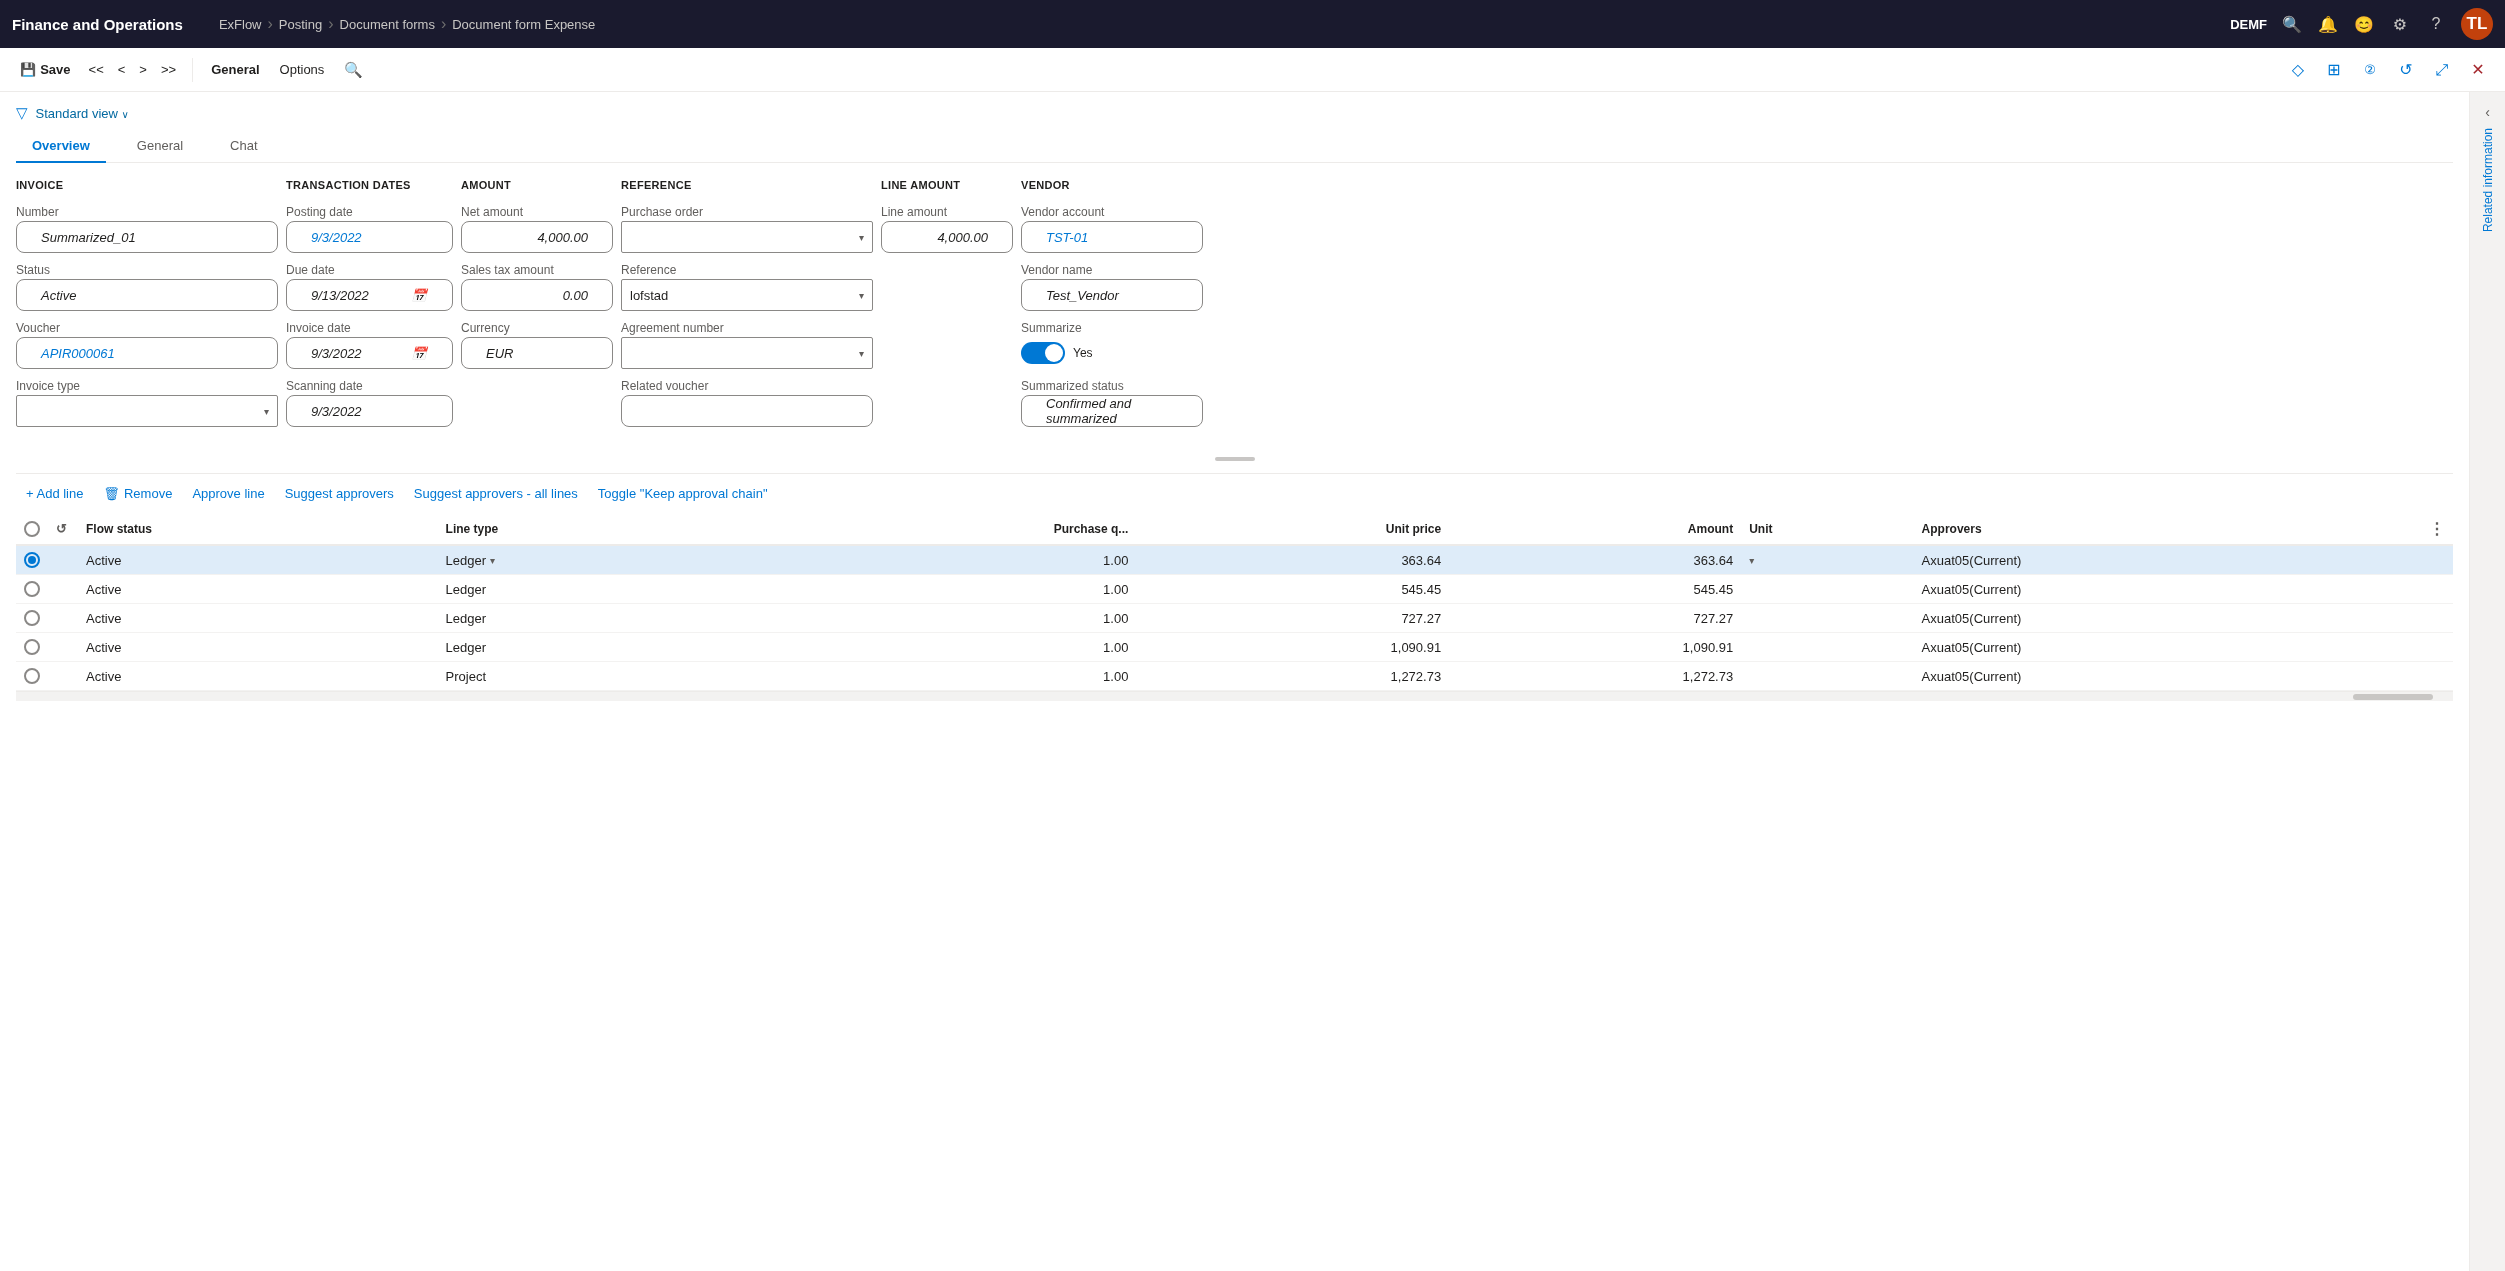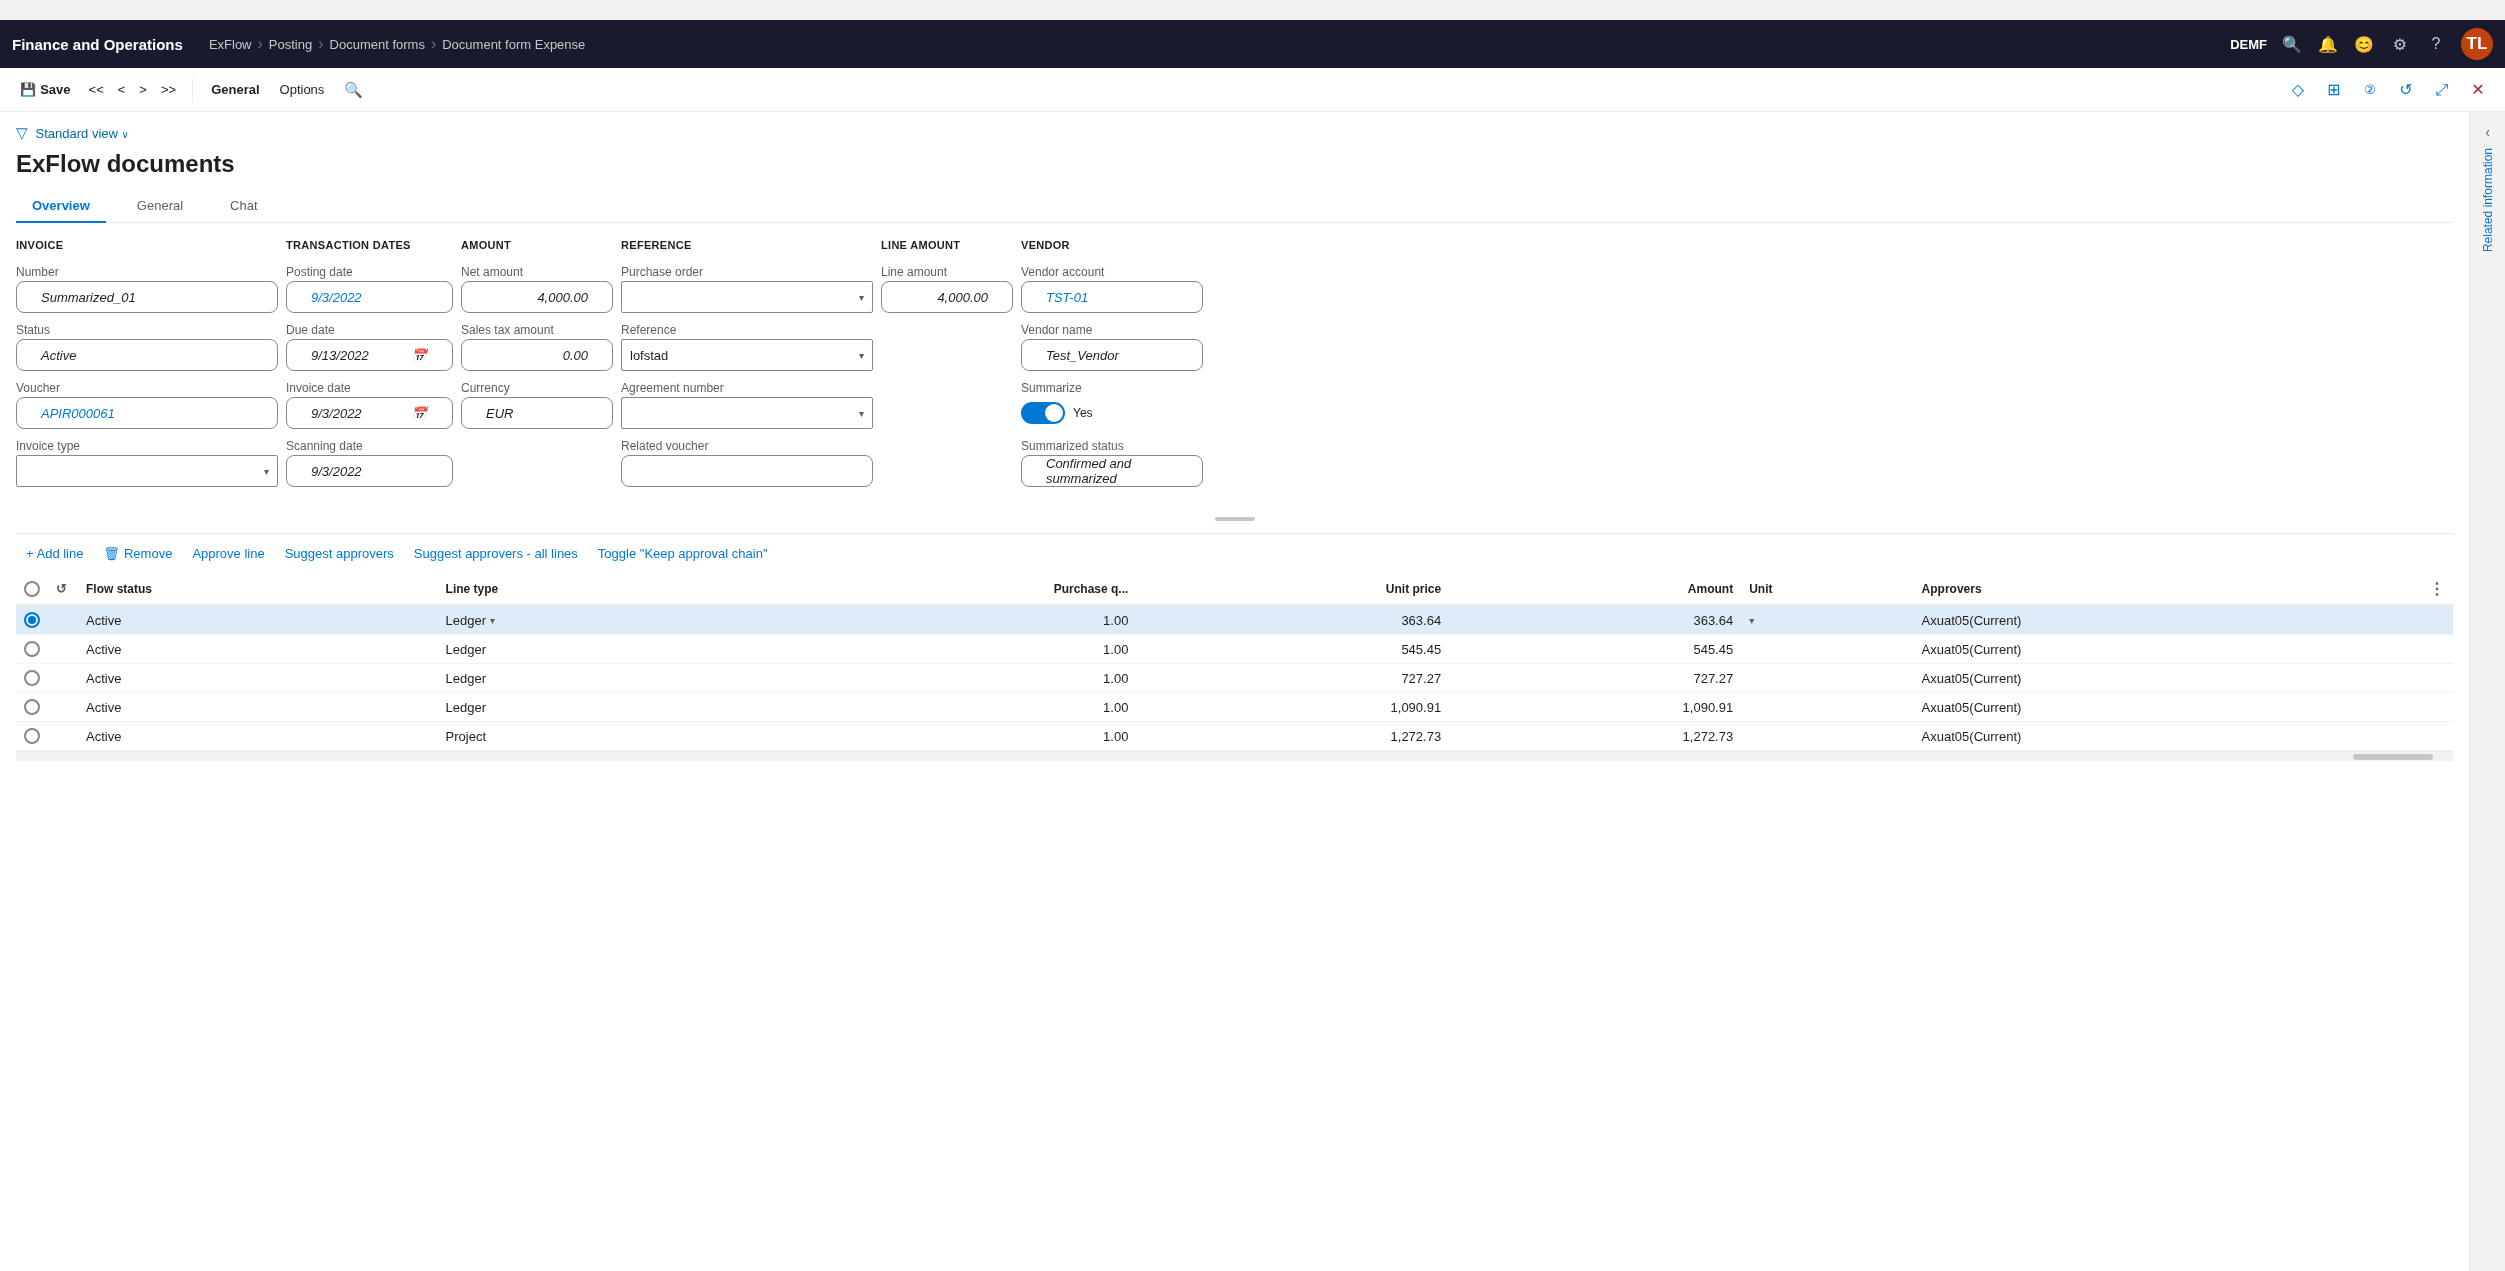--- a/index.html
+++ b/index.html
@@ -6,22 +6,21 @@
     body { background: #f3f2f1; font-size: 13px; color: #201f1e; overflow: hidden; }
 
     
     .top-nav {
       background: #1a1a2e;
       color: #fff;
       display: flex;
       align-items: center;
       height: 48px;
       padding: 0 12px;
-      gap: 10px;
-      margin-top: 20px;
+      gap: 20px;
     }
     .top-nav .app-title {
       font-size: 15px;
       font-weight: 600;
       color: #fff;
       margin-right: 16px;
       white-space: nowrap;
     }
     .breadcrumb {
       display: flex;
@@ -401,21 +400,20 @@
   <div class="left-panel">
 
     <div class="filter-bar">
       <span class="filter-icon">▽</span>
       <span class="view-label">
         <span>Standard view</span>
         <span class="chevron"> ∨</span>
       </span>
     </div>
 
-    <div class="page-title">ExFlow documents</div>
 
     <div class="tabs">
       <div class="tab-item active">Overview</div>
       <div class="tab-item">General</div>
       <div class="tab-item">Chat</div>
     </div>
 
     <div class="form-section">
 
       <div class="form-col">

